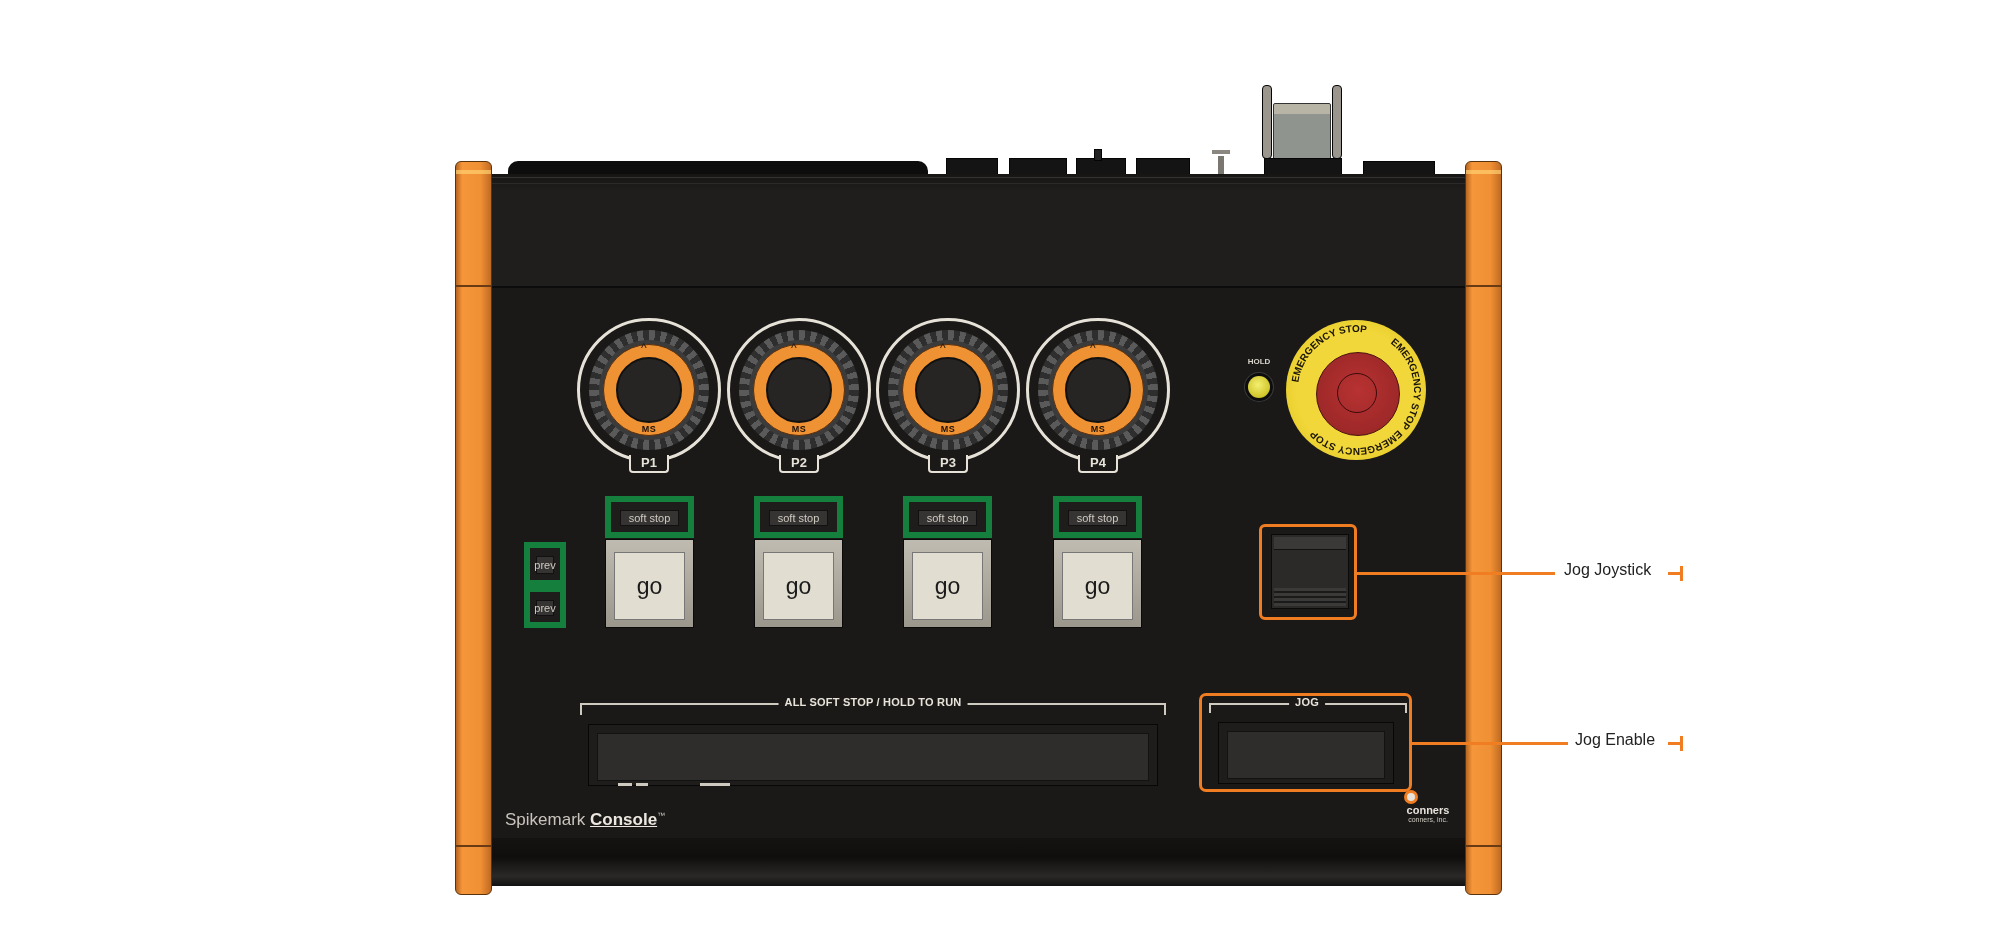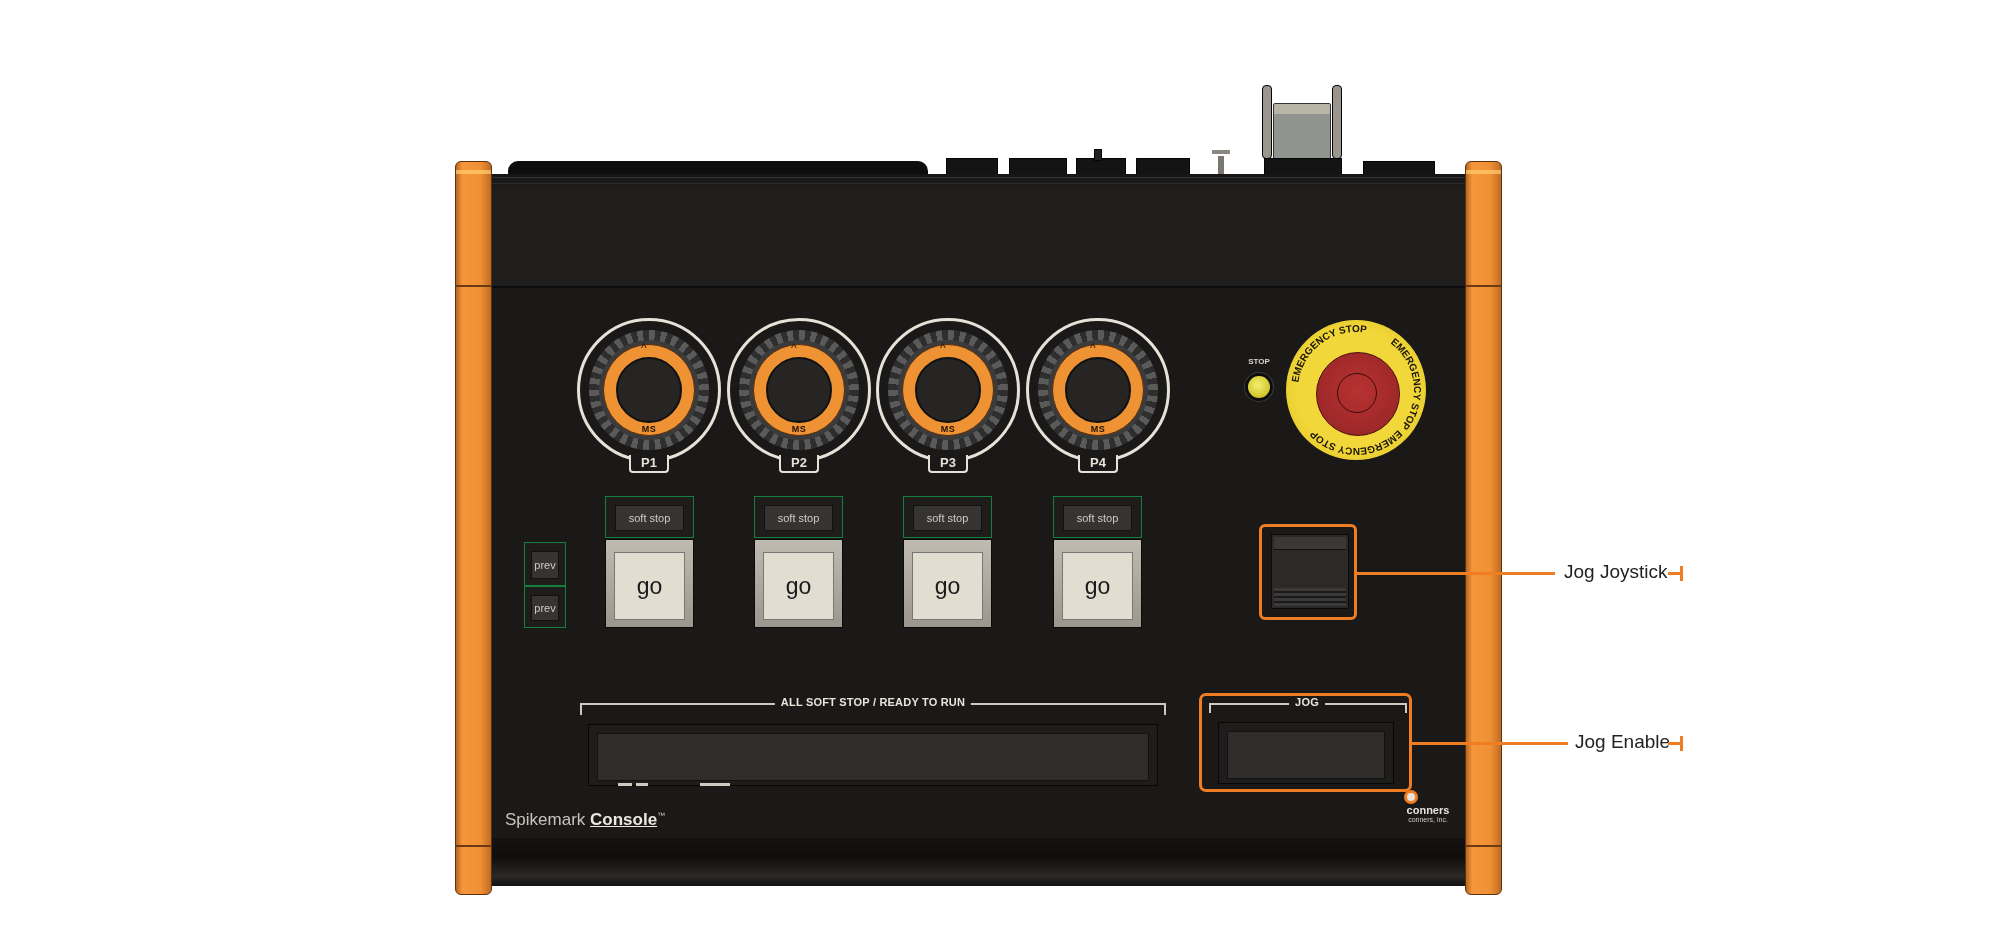--- a/index.html
+++ b/index.html
@@ -20,21 +20,21 @@
   .knob{position:absolute;width:144px;height:144px;}
   .knob .ring-outer{position:absolute;inset:0;border-radius:50%;border:3px solid #e6e2d8;box-sizing:border-box;}
   .knob .grip{position:absolute;left:12px;top:12px;width:120px;height:120px;border-radius:50%;background:repeating-conic-gradient(#5a5a5a 0deg 6deg,#2e2e2e 6deg 12deg);}
   .knob .grip2{position:absolute;left:22px;top:22px;width:100px;height:100px;border-radius:50%;background:#3b3b3b;}
   .knob .orange{position:absolute;left:26px;top:26px;width:92px;height:92px;border-radius:50%;background:#ee9234;border:1px solid #5a2e0c;box-sizing:border-box;}
   .knob .center{position:absolute;left:39px;top:39px;width:66px;height:66px;border-radius:50%;background:#262523;border:2px solid #111;box-sizing:border-box;}
   .knob .caret{position:absolute;left:64px;top:24px;font-size:12px;color:#2a1a0a;line-height:1;}
   .knob .ms{position:absolute;left:0;width:144px;top:106px;text-align:center;font-size:9px;font-weight:bold;color:#1a1008;letter-spacing:.5px;}
   .knob .ptab{position:absolute;left:52px;top:137px;width:40px;height:18px;border:2px solid #e6e2d8;border-top:none;border-radius:0 0 4px 4px;background:#1a1918;box-sizing:border-box;text-align:center;font-size:13px;font-weight:bold;color:#e6e2d8;line-height:16px;}
   
-  .cap-dark{position:absolute;background:#1e1d1c;border:1px solid #15803d;box-sizing:border-box;}
+  .cap-dark{position:absolute;background:#1e1d1c;border:6px solid #15803d;box-sizing:border-box;}
   .cap-dark .face{position:absolute;left:9px;right:9px;top:8px;bottom:6px;background:#353433;border:1px solid #111;display:flex;align-items:center;justify-content:center;color:#cfcac0;font-size:11px;}
   .cap-light{position:absolute;background:linear-gradient(180deg,#bfbbb0,#9b978c);border:1px solid #0a0a0a;box-sizing:border-box;}
   .cap-light .face{position:absolute;left:8px;right:8px;top:12px;bottom:7px;background:#e1ddd1;border:1px solid #777;display:flex;align-items:center;justify-content:center;color:#1a1a1a;font-size:23px;}
   
   .estop{position:absolute;left:1286px;top:320px;width:140px;height:140px;border-radius:50%;background:radial-gradient(circle,#f2d73a 60%,#d9bd1a 100%);}
   .estop svg{position:absolute;left:0;top:0;}
   .estop .red{position:absolute;left:30px;top:32px;width:82px;height:82px;border-radius:50%;background:radial-gradient(circle at 50% 45%,#b83232 0%,#9e2828 70%,#7a1d1d 100%);border:1px solid #4a0f0f;}
   .estop .red .inner{position:absolute;left:20px;top:20px;width:40px;height:40px;border-radius:50%;border:1.5px solid #3a0b0b;box-sizing:border-box;}
   .ready-led{position:absolute;left:1248px;top:376px;width:22px;height:22px;border-radius:50%;background:radial-gradient(circle at 45% 40%,#f5ef70,#cfc52a 70%,#7d7415);box-shadow:0 0 0 3px #0d0d0d,0 0 0 4px #3a3a3a;}
   .ready-label{position:absolute;left:1240px;top:357px;width:38px;text-align:center;font-size:8px;font-weight:bold;color:#d8d4cc;}
@@ -52,21 +52,21 @@
   
   .brand{position:absolute;left:505px;top:810px;color:#c8c4bc;font-size:17px;}
   .brand b{color:#ece8e0;text-decoration:underline;}
   .brand sup{font-size:8px;}
   .cci{position:absolute;left:1398px;top:790px;width:60px;height:40px;text-align:center;}
   .cci .wheel{position:absolute;left:6px;top:0;width:14px;height:14px;border-radius:50%;background:#e6e2dc;border:3px solid #f07d22;box-sizing:border-box;}
   .cci .t1{position:absolute;left:0;top:14px;width:60px;font-size:11px;font-weight:bold;color:#e6e2dc;}
   .cci .t2{position:absolute;left:0;top:26px;width:60px;font-size:7px;color:#cfcac0;}
   
   .cline{position:absolute;height:3px;background:#f07d22;}
-  .ctext{position:absolute;font-size:19px;color:#222;}
+  .ctext{position:absolute;font-size:16px;color:#222;}
   .ctick{position:absolute;width:12px;height:3px;background:#f07d22;}
   .ctickv{position:absolute;width:3px;height:15px;background:#f07d22;}
 </style>
 </head>
 <body>
 
 <div class="toplip"></div>
 <div class="port" style="left:946px;top:158px;width:50px;height:17px;"></div>
 <div class="port" style="left:1009px;top:158px;width:56px;height:17px;"></div>
 <div class="port" style="left:1076px;top:158px;width:48px;height:17px;"></div>
@@ -130,21 +130,21 @@
   <div class="ring-outer"></div>
   <div class="grip"></div>
   <div class="grip2"></div>
   <div class="orange"></div>
   <div class="center"></div>
   <div class="caret">^</div>
   <div class="ms">MS</div>
   <div class="ptab">P4</div>
 </div>
 
-<div class="ready-label">STOP</div>
+<div class="ready-label">HOLD</div>
 <div class="ready-led"></div>
 
 <div class="estop">
   <svg width="140" height="140" viewBox="0 0 140 140">
     <defs>
       <path id="ringpath" d="M70,70 m-58,0 a58,58 0 1,1 116,0 a58,58 0 1,1 -116,0"></path>
     </defs>
     <text font-family="Liberation Sans, sans-serif" font-size="10" font-weight="bold" fill="#1a1408">
       <textPath href="#ringpath" startOffset="2%" id="estop-t1">EMERGENCY STOP</textPath>
     </text>
@@ -196,21 +196,21 @@
 </div>
 
 <div class="joy-box">
   <div class="joy">
     <div class="top"></div>
     <div class="ribs"></div>
   </div>
 </div>
 
 <div class="bracket" style="left:580px;top:703px;width:586px;height:12px;"></div>
-<div class="bracket-label" style="left:873px;top:696px;">ALL SOFT STOP / READY TO RUN</div>
+<div class="bracket-label" style="left:873px;top:696px;">ALL SOFT STOP / HOLD TO RUN</div>
 <div class="bar" style="left:588px;top:724px;width:570px;height:62px;">
   <div class="face"></div>
 </div>
 <div class="abs" style="left:618px;top:783px;width:14px;height:3px;background:#cfcac0;"></div>
 <div class="abs" style="left:636px;top:783px;width:12px;height:3px;background:#cfcac0;"></div>
 <div class="abs" style="left:700px;top:783px;width:30px;height:3px;background:#cfcac0;"></div>
 
 <div class="jog-box"></div>
 <div class="bracket" style="left:1209px;top:703px;width:198px;height:10px;"></div>
 <div class="bracket-label" style="left:1307px;top:696px;">JOG</div>

